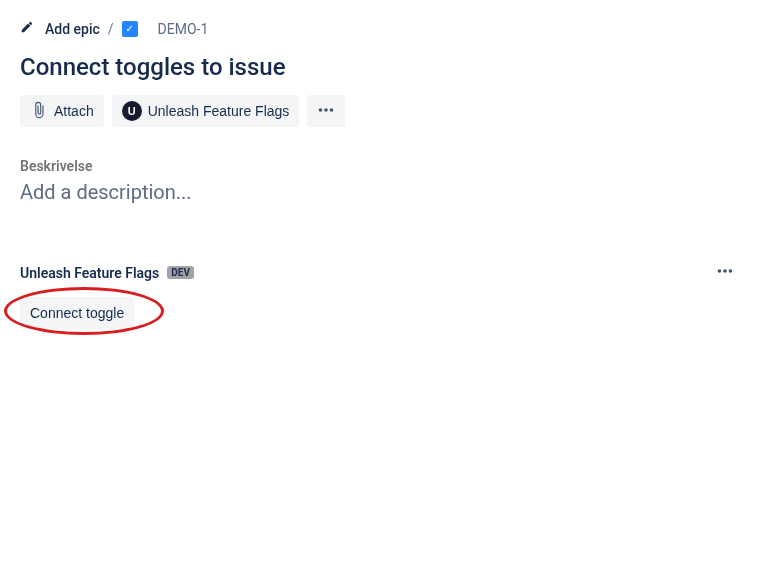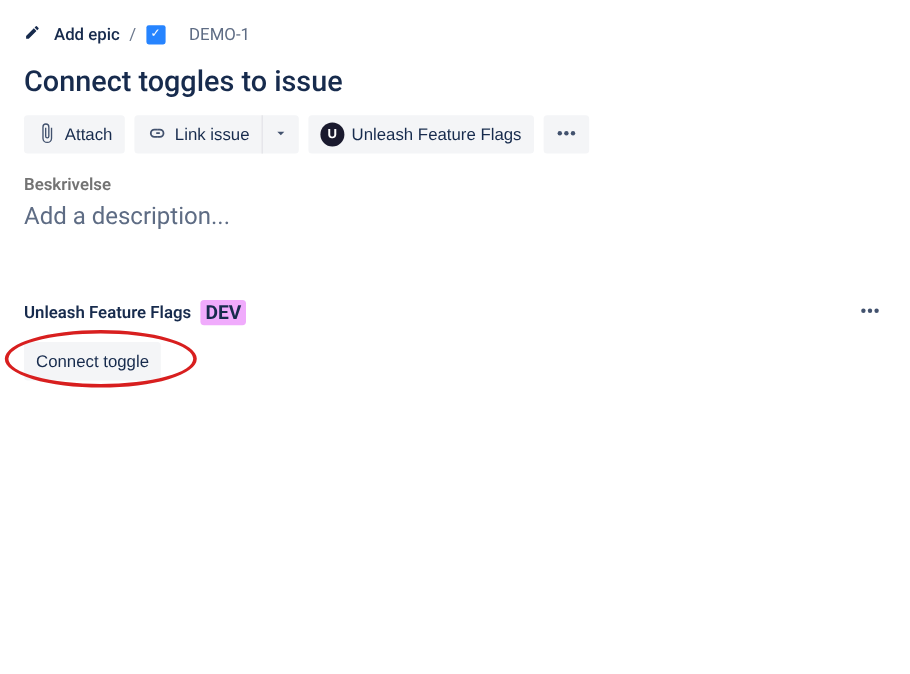--- a/index.html
+++ b/index.html
@@ -54,21 +54,21 @@
 .page-title {
   font-size: 24px;
   font-weight: 500;
   color: #172b4d;
   margin-bottom: 14px;
 }
 .action-row {
   display: flex;
   gap: 8px;
   align-items: stretch;
-  margin-bottom: 18px;
+  margin-bottom: 31px;
 }
 .btn {
   background: #f4f5f7;
   border: none;
   border-radius: 3px;
   padding: 6px 10px;
   font-size: 14px;
   color: #172b4d;
   font-weight: 500;
   display: flex;
@@ -121,23 +121,23 @@
   display: flex;
   align-items: center;
   gap: 8px;
 }
 .section-title {
   font-size: 14px;
   font-weight: 600;
   color: #172b4d;
 }
 .dev-badge {
-  background: #f0abfc;
-  color: #172b4d;
-  font-size: 16px;
+  background: #a3a3a3;
+  color: #172b4d;
+  font-size: 10px;
   font-weight: 700;
   padding: 1px 4px;
   border-radius: 3px;
 }
 .section-more svg { width: 22px; height: 22px; fill: #42526e; }
 .connect-toggle-wrapper {
   position: relative;
   margin-top: 10px;
   display: inline-block;
 }
@@ -179,38 +179,20 @@
   <button class="btn">
     <span>
       <svg viewBox="0 0 24 24">
           <path d="M16.5 6v11.5a4 4 0 01-8 0V5a2.5 2.5 0 015 0v10.5a1 1 0 01-2 0V6H10v9.5a2.5 2.5 0 005 0V5a4 4 0 00-8 0v12.5a5.5 5.5 0 0011 0V6h-1.5z"></path>
         </svg>
     </span>
     <span>Attach</span>
   </button>
 
 
-  <div class="btn-linkgroup">
-    <button class="btn">
-      <span>
-        <svg viewBox="0 0 24 24">
-            <path d="M3.9 12a5 5 0 015-5h3v2h-3a3 3 0 000 6h3v2h-3a5 5 0 01-5-5zm7-1h4v2h-4v-2zm4.1-4h-3v2h3a3 3 0 010 6h-3v2h3a5 5 0 000-10z"></path>
-          </svg>
-      </span>
-      <span>Link issue</span>
-    </button>
-    <div class="divider"></div>
-    <button class="btn chevron-down">
-      <span>
-        <svg viewBox="0 0 24 24">
-            <path d="M7 10l5 5 5-5H7z"></path>
-          </svg>
-      </span>
-    </button>
-  </div>
 
   <button class="btn">
     <span class="unleash-btn-icon">U</span>
     <span>Unleash Feature Flags</span>
   </button>
 
   <button class="btn more-btn">
     <span>
       <svg viewBox="0 0 24 24">
           <circle cx="6" cy="12" r="2"></circle>

